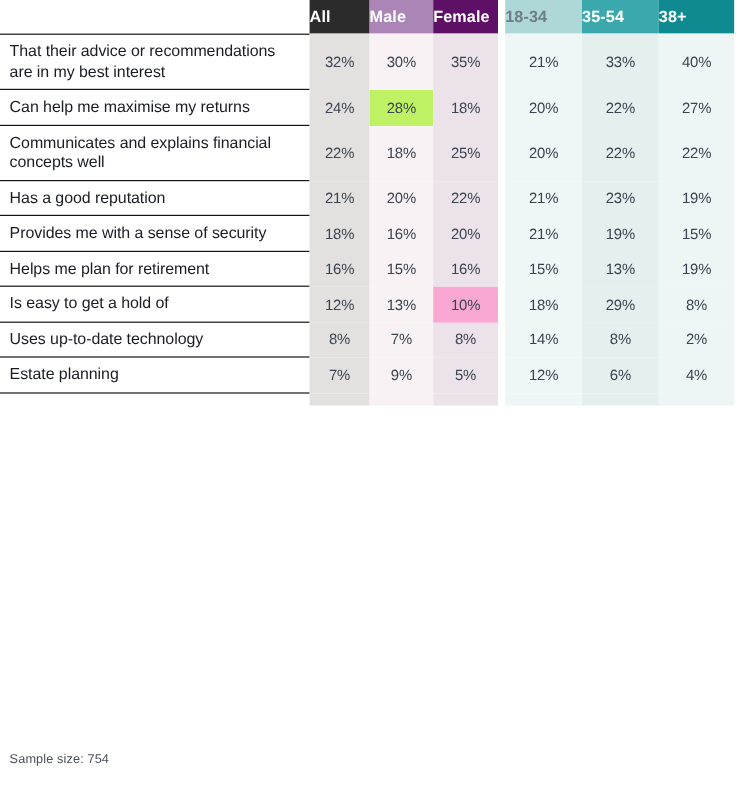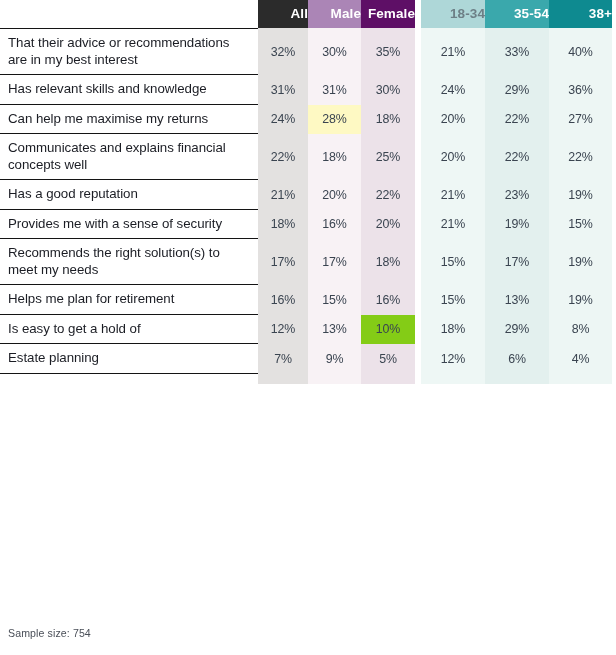--- a/index.html
+++ b/index.html
@@ -37,21 +37,21 @@
   col.c-gap   { width: 6px; }
   col.c-y     { width: 64px; }
   col.c-m     { width: 64px; }
   col.c-o     { width: 63px; }
   col.c-pad   { width: 4px; }
 
   
   thead th {
     height: 28px;
     padding: 0;
-    text-align: right;
+    text-align: left;
     vertical-align: middle;
     color: #ffffff;
     font-size: 13.5px;
     font-weight: bold;
     letter-spacing: .1px;
     line-height: 28px;
     white-space: nowrap;
   }
   th.h-blank { background: #ffffff; }
   th.h-gap   { background: #ffffff; }
@@ -149,34 +149,23 @@
           <td class="val v-all" style="background: rgb(227, 225, 224);">32%</td>
           <td class="val v-male" style="background: rgb(248, 242, 245);">30%</td>
           <td class="val v-female" style="background: rgb(236, 226, 233);">35%</td>
           <td class="val v-gap"></td>
           <td class="val v-y" style="background: rgb(238, 247, 245);">21%</td>
           <td class="val v-m" style="background: rgb(227, 240, 238);">33%</td>
           <td class="val v-o" style="background: rgb(237, 246, 244);">40%</td>
           <td class="val v-pad"></td>
         </tr>
         <tr class="data-row">
-          <td class="label">Has relevant skills and knowledge</td>
-          <td class="val v-all" style="background: rgb(227, 225, 224);">31%</td>
-          <td class="val v-male" style="background: rgb(248, 242, 245);">31%</td>
-          <td class="val v-female" style="background: rgb(236, 226, 233);">30%</td>
-          <td class="val v-gap"></td>
-          <td class="val v-y" style="background: rgb(238, 247, 245);">24%</td>
-          <td class="val v-m" style="background: rgb(227, 240, 238);">29%</td>
-          <td class="val v-o" style="background: rgb(237, 246, 244);">36%</td>
-          <td class="val v-pad"></td>
-        </tr>
-        <tr class="data-row">
           <td class="label">Can help me maximise my returns</td>
           <td class="val v-all" style="background: rgb(227, 225, 224);">24%</td>
-          <td class="val v-male" style="background: #fef9c3;">28%</td>
+          <td class="val v-male" style="background: #bef264;">28%</td>
           <td class="val v-female" style="background: rgb(236, 226, 233);">18%</td>
           <td class="val v-gap"></td>
           <td class="val v-y" style="background: rgb(238, 247, 245);">20%</td>
           <td class="val v-m" style="background: rgb(227, 240, 238);">22%</td>
           <td class="val v-o" style="background: rgb(237, 246, 244);">27%</td>
           <td class="val v-pad"></td>
         </tr>
         <tr class="data-row">
           <td class="label">Communicates and explains financial concepts well</td>
           <td class="val v-all" style="background: rgb(227, 225, 224);">22%</td>
@@ -204,50 +193,50 @@
           <td class="val v-all" style="background: rgb(227, 225, 224);">18%</td>
           <td class="val v-male" style="background: rgb(248, 242, 245);">16%</td>
           <td class="val v-female" style="background: rgb(236, 226, 233);">20%</td>
           <td class="val v-gap"></td>
           <td class="val v-y" style="background: rgb(238, 247, 245);">21%</td>
           <td class="val v-m" style="background: rgb(227, 240, 238);">19%</td>
           <td class="val v-o" style="background: rgb(237, 246, 244);">15%</td>
           <td class="val v-pad"></td>
         </tr>
         <tr class="data-row">
-          <td class="label">Recommends the right solution(s) to meet my needs</td>
-          <td class="val v-all" style="background: rgb(227, 225, 224);">17%</td>
-          <td class="val v-male" style="background: rgb(248, 242, 245);">17%</td>
-          <td class="val v-female" style="background: rgb(236, 226, 233);">18%</td>
-          <td class="val v-gap"></td>
-          <td class="val v-y" style="background: rgb(238, 247, 245);">15%</td>
-          <td class="val v-m" style="background: rgb(227, 240, 238);">17%</td>
-          <td class="val v-o" style="background: rgb(237, 246, 244);">19%</td>
-          <td class="val v-pad"></td>
-        </tr>
-        <tr class="data-row">
           <td class="label">Helps me plan for retirement</td>
           <td class="val v-all" style="background: rgb(227, 225, 224);">16%</td>
           <td class="val v-male" style="background: rgb(248, 242, 245);">15%</td>
           <td class="val v-female" style="background: rgb(236, 226, 233);">16%</td>
           <td class="val v-gap"></td>
           <td class="val v-y" style="background: rgb(238, 247, 245);">15%</td>
           <td class="val v-m" style="background: rgb(227, 240, 238);">13%</td>
           <td class="val v-o" style="background: rgb(237, 246, 244);">19%</td>
           <td class="val v-pad"></td>
         </tr>
         <tr class="data-row">
           <td class="label">Is easy to get a hold of</td>
           <td class="val v-all" style="background: rgb(227, 225, 224);">12%</td>
           <td class="val v-male" style="background: rgb(248, 242, 245);">13%</td>
-          <td class="val v-female" style="background: #84cc16;">10%</td>
+          <td class="val v-female" style="background: #f9a8d4;">10%</td>
           <td class="val v-gap"></td>
           <td class="val v-y" style="background: rgb(238, 247, 245);">18%</td>
           <td class="val v-m" style="background: rgb(227, 240, 238);">29%</td>
           <td class="val v-o" style="background: rgb(237, 246, 244);">8%</td>
+          <td class="val v-pad"></td>
+        </tr>
+        <tr class="data-row">
+          <td class="label">Uses up-to-date technology</td>
+          <td class="val v-all" style="background: rgb(227, 225, 224);">8%</td>
+          <td class="val v-male" style="background: rgb(248, 242, 245);">7%</td>
+          <td class="val v-female" style="background: rgb(236, 226, 233);">8%</td>
+          <td class="val v-gap"></td>
+          <td class="val v-y" style="background: rgb(238, 247, 245);">14%</td>
+          <td class="val v-m" style="background: rgb(227, 240, 238);">8%</td>
+          <td class="val v-o" style="background: rgb(237, 246, 244);">2%</td>
           <td class="val v-pad"></td>
         </tr>
         <tr class="data-row">
           <td class="label">Estate planning</td>
           <td class="val v-all" style="background: rgb(227, 225, 224);">7%</td>
           <td class="val v-male" style="background: rgb(248, 242, 245);">9%</td>
           <td class="val v-female" style="background: rgb(236, 226, 233);">5%</td>
           <td class="val v-gap"></td>
           <td class="val v-y" style="background: rgb(238, 247, 245);">12%</td>
           <td class="val v-m" style="background: rgb(227, 240, 238);">6%</td>

